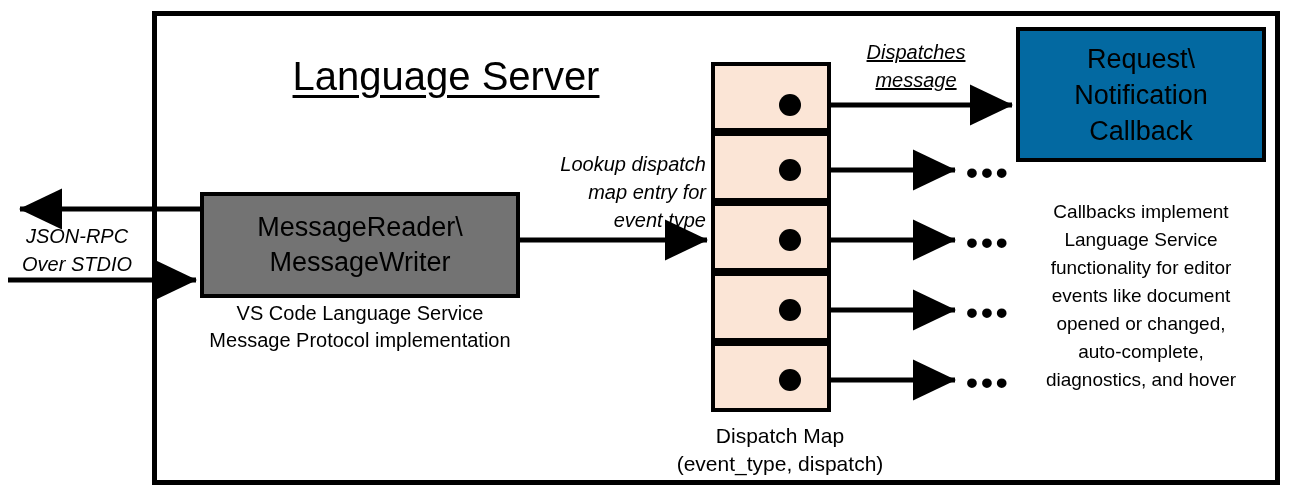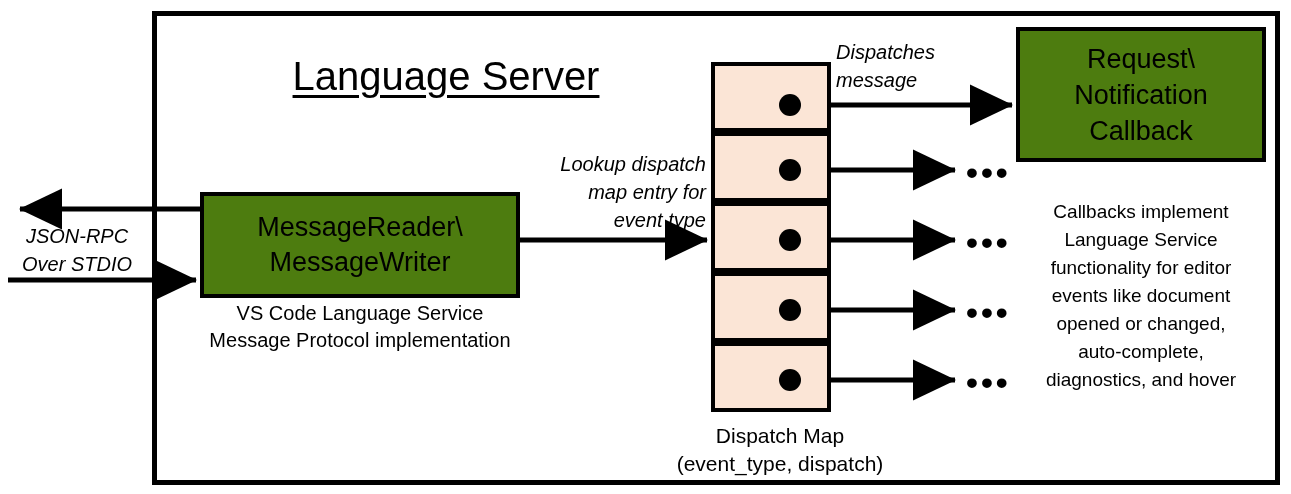--- a/index.html
+++ b/index.html
@@ -46,21 +46,21 @@
     white-space: nowrap;
     text-align: center;
   }
 
   
   #reader-writer-box {
     left: 200px;
     top: 192px;
     width: 320px;
     height: 106px;
-    background: #4d7c0f;
+    background: #737373;
     border: 4px solid #000;
     box-sizing: border-box;
     display: flex;
     align-items: center;
     justify-content: center;
   }
   #reader-writer-box .label {
     font-size: 27px;
     line-height: 35px;
     text-align: center;
@@ -98,24 +98,26 @@
     line-height: 28px;
     font-style: italic;
     white-space: pre-line;
   }
 
   
   #dispatches-label {
     left: 836px;
     top: 38px;
     width: 160px;
+    text-align: center;
     font-size: 20px;
     line-height: 28px;
     font-style: italic;
     white-space: pre-line;
+    text-decoration: underline;
   }
 
   
   #dispatch-map {
     left: 711px;
     top: 62px;
     width: 120px;
     height: 352px;
   }
   .map-cell {
@@ -143,21 +145,21 @@
     line-height: 28px;
     white-space: pre-line;
   }
 
   
   #callback-box {
     left: 1016px;
     top: 27px;
     width: 250px;
     height: 135px;
-    background: #4d7c0f;
+    background: #0369a1;
     border: 4px solid #000;
     box-sizing: border-box;
     display: flex;
     align-items: center;
     justify-content: center;
   }
   #callback-box .label {
     font-size: 27px;
     line-height: 36px;
     text-align: center;

